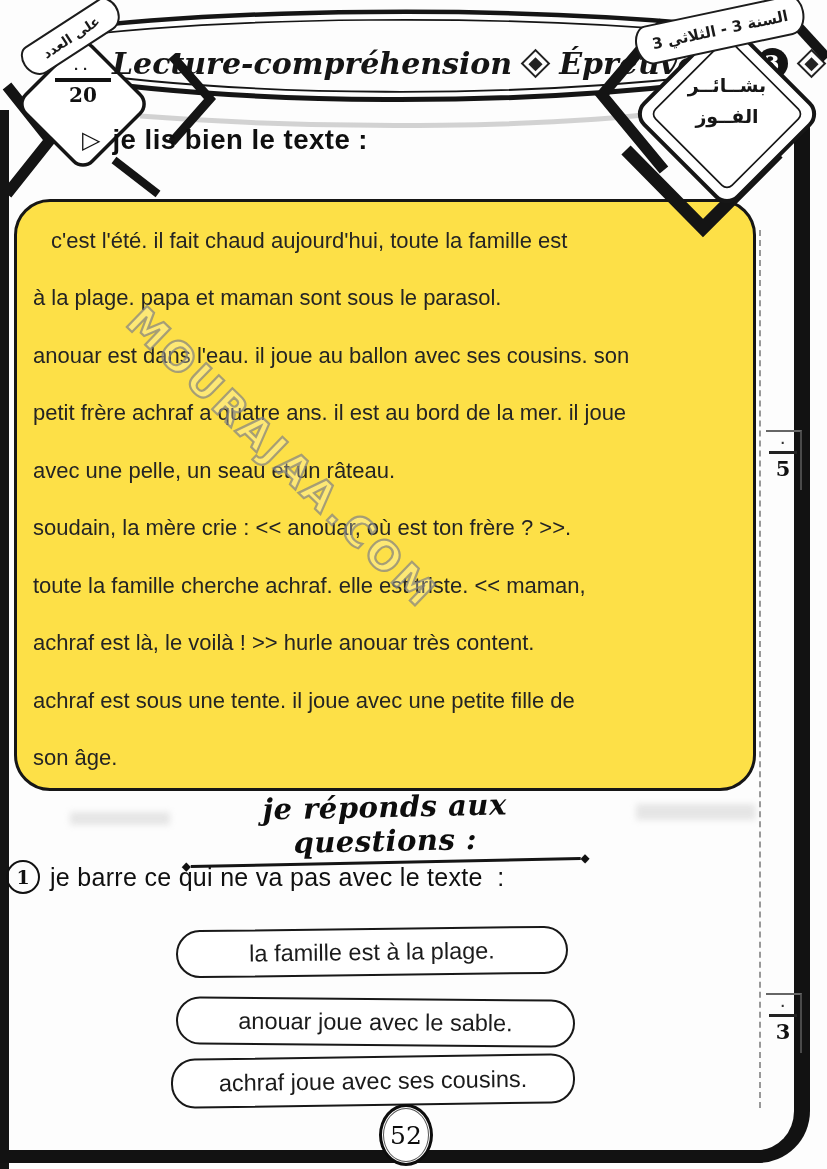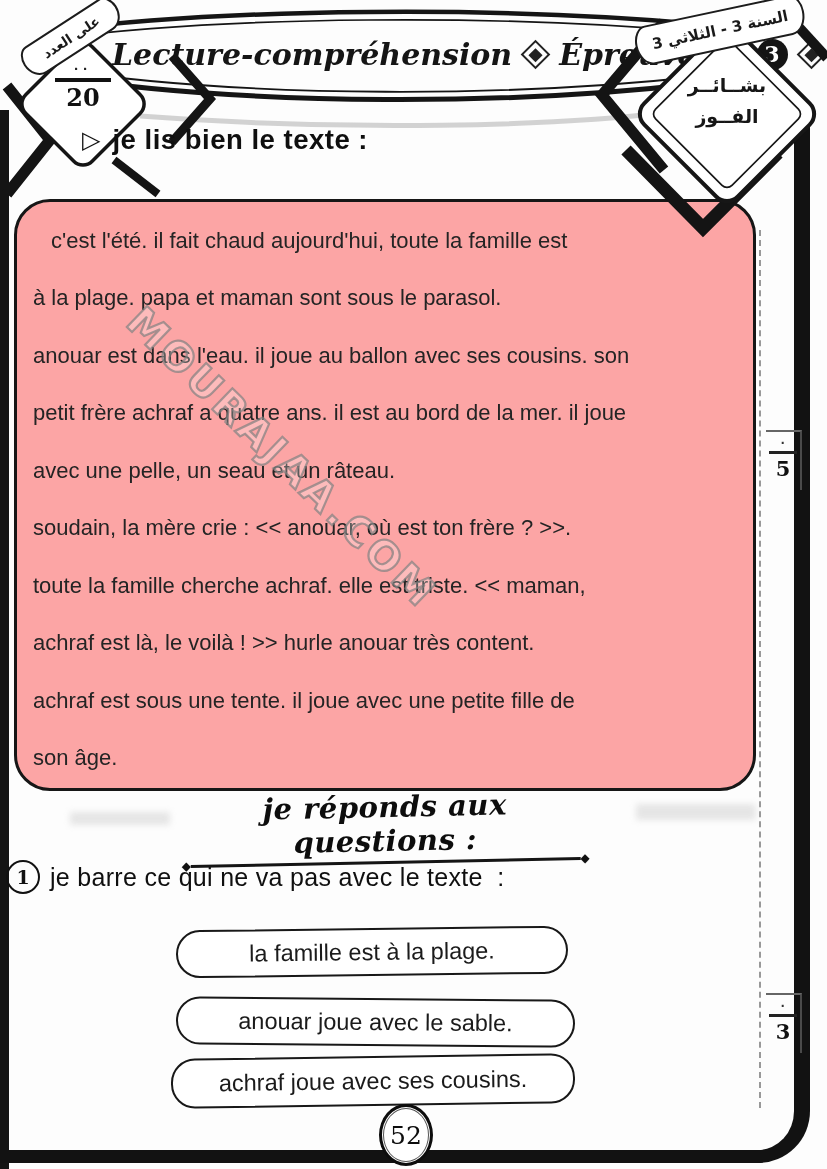--- a/index.html
+++ b/index.html
@@ -17,21 +17,21 @@
     border-bottom-right-radius:52px;
   }
   .dashed-line{left:759px;top:230px;height:878px;border-left:2.5px dashed #999;z-index:1;}
 
   
   .svg-base{left:0;top:0;z-index:2;}
   .svg-top{left:0;top:0;z-index:5;}
 
   
   .banner-title{
-    left:112px;top:22px;width:540px;height:64px;z-index:4;
+    left:112px;top:31px;width:540px;height:64px;z-index:4;
     display:flex;align-items:center;gap:13px;
     font-family:"DejaVu Serif",serif;font-style:italic;font-weight:700;
     font-size:30px;color:#151515;white-space:nowrap;
   }
   .rosette{width:17px;height:17px;border:2.5px solid #222;transform:rotate(45deg);
     position:relative;display:inline-block;flex:0 0 auto;}
   .rosette::after{content:"";position:absolute;inset:3.5px;background:#222;}
   .num-circle{width:31px;height:31px;border-radius:50%;background:#141414;color:#fff;
     display:flex;align-items:center;justify-content:center;
     font-family:"DejaVu Serif",serif;font-style:normal;font-weight:700;font-size:22px;flex:0 0 auto;}
@@ -39,21 +39,21 @@
   
   .ribbon-left{
     left:16px;top:20px;width:106px;height:30px;z-index:6;background:#fff;
     border:2.5px solid #1c1c1c;border-radius:16px 16px 22px 22px/22px 22px 26px 26px;
     transform:rotate(-33deg);display:flex;align-items:center;justify-content:center;
     font-family:"DejaVu Sans",sans-serif;font-weight:700;font-size:13.5px;
   }
   .score-frac{left:42px;top:62px;width:82px;z-index:6;text-align:center;}
   .score-frac .dots{font-size:15px;letter-spacing:4px;line-height:14px;font-weight:700;color:#222;}
   .score-frac .bar{width:56px;height:3.5px;background:#111;margin:2px auto 1px;}
-  .score-frac .val{font-family:"DejaVu Serif",serif;font-weight:700;font-size:24px;color:#111;}
+  .score-frac .val{font-family:"DejaVu Serif",serif;font-weight:700;font-size:20px;color:#111;}
 
   
   .ribbon-right{
     left:634px;top:10px;width:168px;height:36px;z-index:6;background:#fff;
     border:2.5px solid #1c1c1c;border-radius:18px 18px 22px 22px/26px 26px 30px 30px;
     transform:rotate(-12deg);display:flex;align-items:center;justify-content:center;
     font-family:"DejaVu Sans",sans-serif;font-weight:700;font-size:15px;
   }
   .diamond-text{
     left:652px;top:70px;width:150px;z-index:6;text-align:center;direction:rtl;
@@ -61,21 +61,21 @@
   }
 
   
   .heading1{left:82px;top:124px;z-index:4;display:flex;align-items:center;gap:12px;}
   .heading1 .bullet{font-size:24px;color:#111;line-height:1;}
   .heading1 .txt{font-weight:700;font-size:27.5px;letter-spacing:.5px;color:#0f0f0f;}
 
   
   .textbox{
     left:14px;top:199px;width:742px;height:592px;box-sizing:border-box;z-index:3;
-    border:3.5px solid #161616;border-radius:36px;background:#fca5a5;
+    border:3.5px solid #161616;border-radius:36px;background:#fde047;
     padding:10px 14px 8px 16px;
   }
   .rline{height:57.5px;display:flex;align-items:center;white-space:nowrap;
     font-size:22px;color:#242424;}
   .rline.first{padding-left:18px;}
 
   
   .watermark{
     left:150px;top:298px;z-index:7;white-space:nowrap;
     font-family:"DejaVu Sans",sans-serif;font-weight:700;font-size:40px;letter-spacing:4px;

